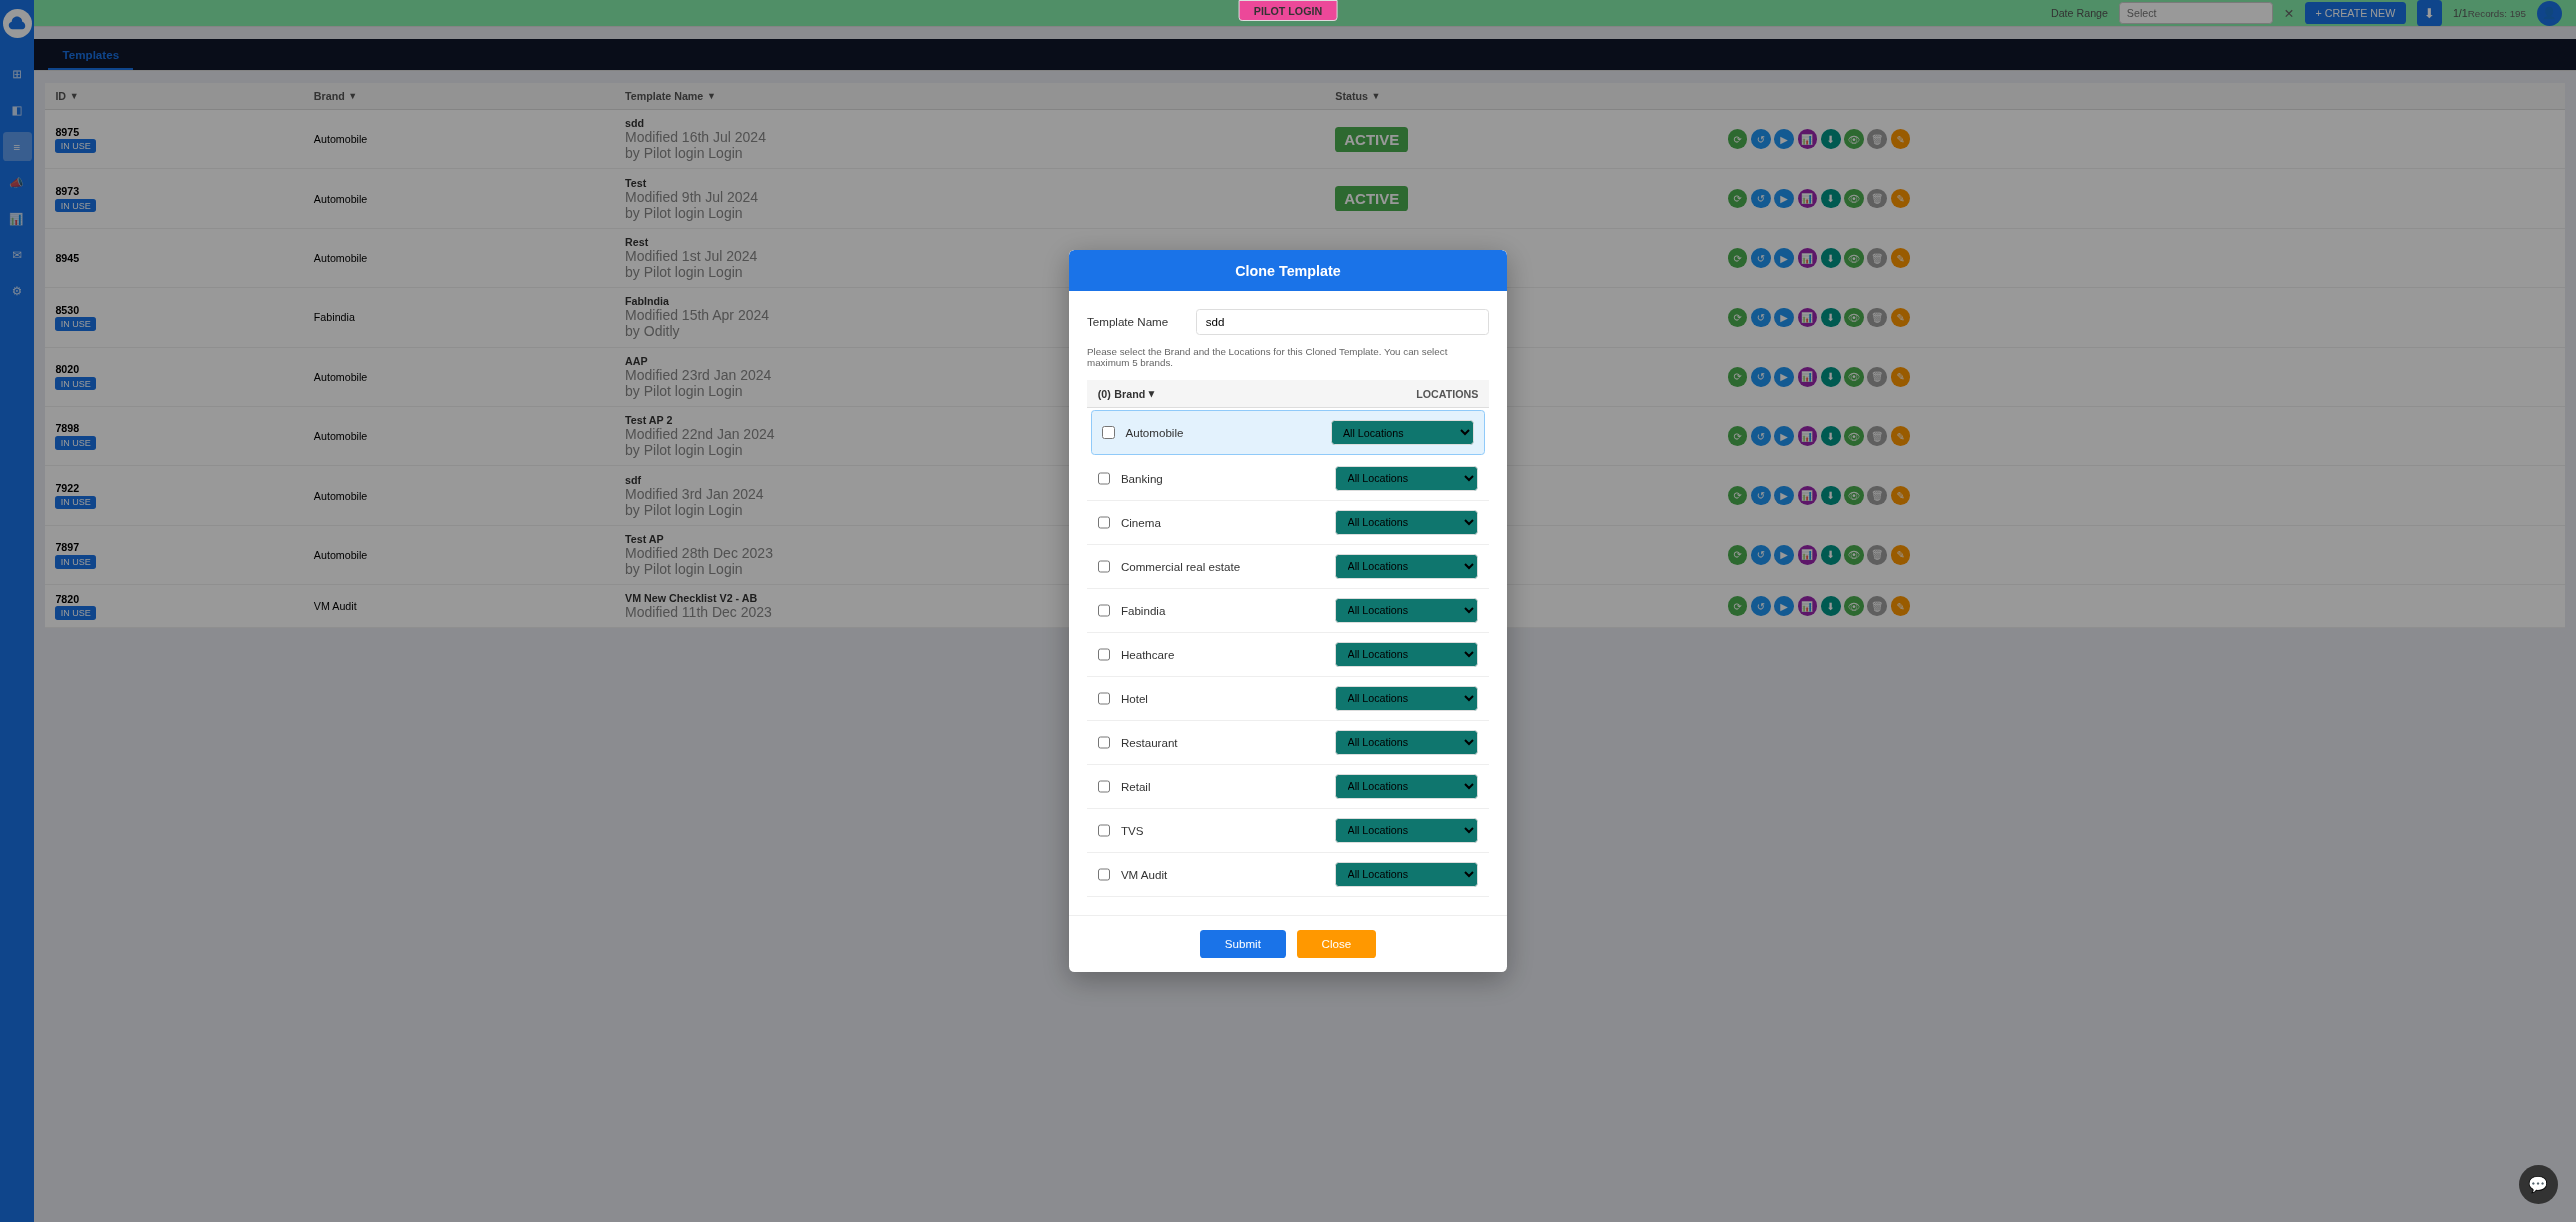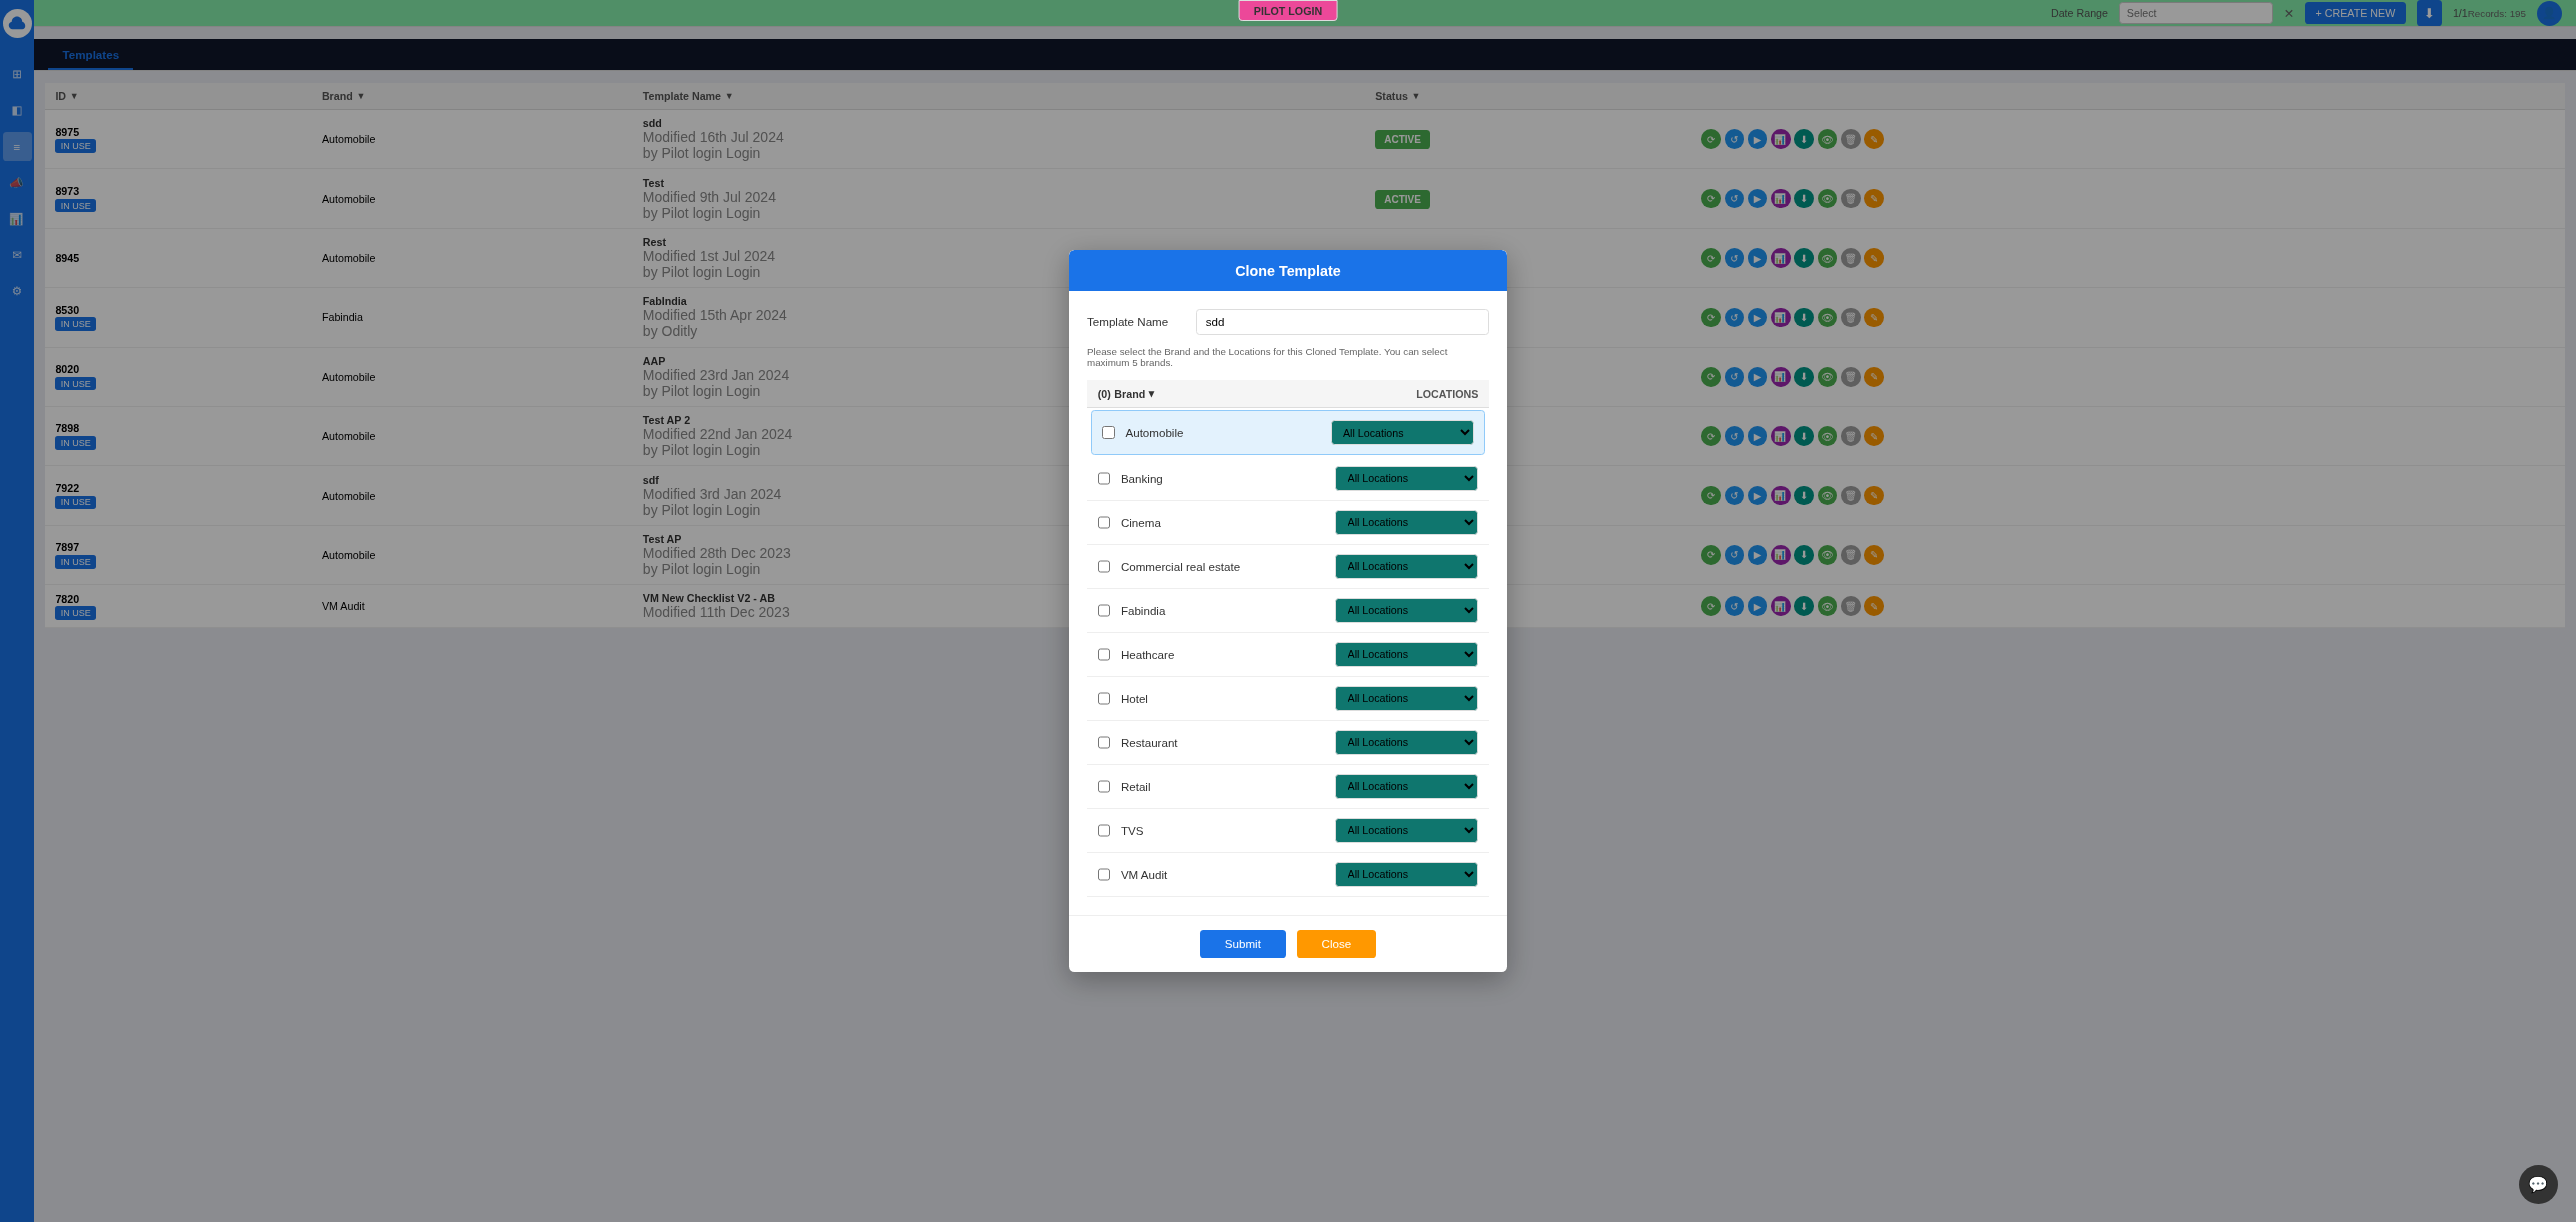--- a/index.html
+++ b/index.html
@@ -60,21 +60,21 @@
       background: #f5f5f5; padding: 7.2px 10.7px; text-align: left;
       font-size: 10.7px; color: #555; border-bottom: 0.9px solid #ddd;
       font-weight: 600;
     }
     .data-table td { padding: 7.2px 10.7px; border-bottom: 0.9px solid #eee; font-size: 10.7px; vertical-align: middle; }
     .id-cell { font-size: 10.7px; font-weight: bold; }
     .badge { font-size: 9px; padding: 1.8px 5.4px; border-radius: 2.7px; display: inline-block; margin-top: 1.8px; }
     .badge-inuse { background: #1a73e8; color: white; }
     .template-name { font-weight: bold; color: #333; }
     .template-meta { color: #888; font-size: 14px; }
-    .status-active { background: #4caf50; color: white; padding: 4px 9px; border-radius: 3.6px; font-size: 10px; font-weight: bold; }
+    .status-active { background: #4caf50; color: white; padding: 4px 9px; border-radius: 3.6px; font-size: 15px; font-weight: bold; }
     .status-saved { background: #d946ef; color: white; padding: 2.7px 9px; border-radius: 3.6px; font-size: 9.8px; font-weight: bold; }
     .action-icons { display: flex; align-items: center; gap: 3.6px; }
     .action-icon { width: 19.7px; height: 19.7px; border-radius: 50%; display: flex; align-items: center; justify-content: center; cursor: pointer; font-size: 9.8px; }
     .ai-green { background: #4caf50; color: white; }
     .ai-blue { background: #2196f3; color: white; }
     .ai-purple { background: #9c27b0; color: white; }
     .ai-teal { background: #009688; color: white; }
     .ai-orange { background: #ff9800; color: white; }
     .ai-gray { background: #9e9e9e; color: white; }
 

